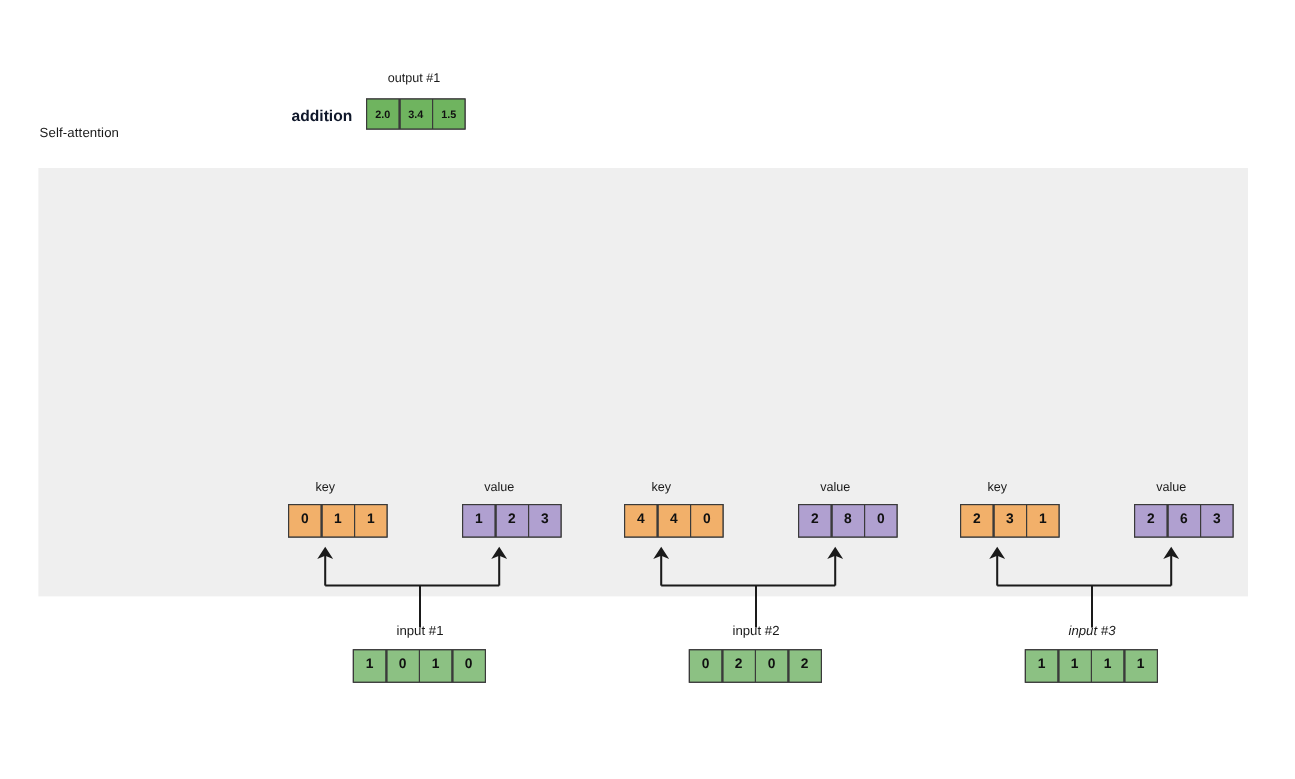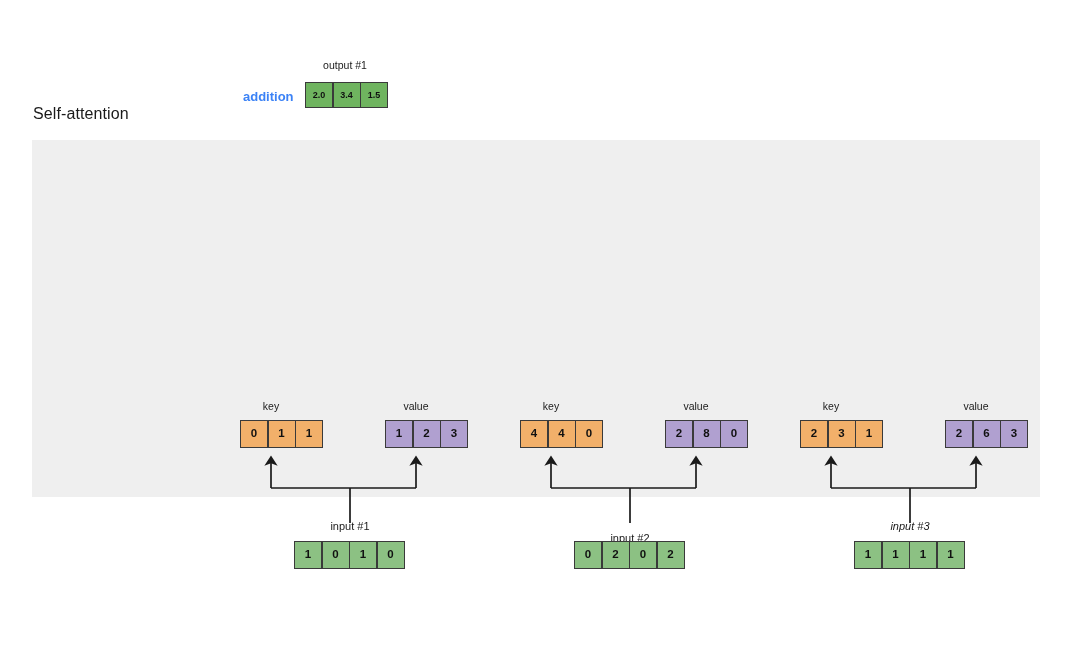--- a/index.html
+++ b/index.html
@@ -20,21 +20,21 @@
   
   #attn-panel {
     position: absolute;
     left: 32px; top: 140px;
     width: 1008px; height: 357px;
     background: #efefef;
   }
   #attn-caption {
     position: absolute;
     left: 33px; top: 105px;
-    font-size: 16px;
+    font-size: 11px;
     color: #1a1a1a;
     letter-spacing: 0.1px;
     white-space: nowrap;
   }
 
   
   .vec {
     position: absolute;
     display: flex;
     border: 1.5px solid #3a3a3a;
@@ -67,21 +67,21 @@
     white-space: nowrap;
     transform: translateX(-50%);
   }
   .cap.big { font-size: 11px; }
 
   #addition-label {
     position: absolute;
     right: 0; top: 0;
     font-size: 13px;
     font-weight: bold;
-    color: #3b82f6;
+    color: #0f172a;
     white-space: nowrap;
   }
 
   svg.wires {
     position: absolute;
     left: 0; top: 0;
     width: 1079px; height: 649px;
     pointer-events: none;
   }
 </style>
@@ -165,21 +165,21 @@
       <div class="cell">0</div>
     </div>
 
     <div class="cap" style="left:696px; top:400px;">value</div>
     <div class="vec kv value" style="left:665px; top:420px;">
       <div class="cell">2</div>
       <div class="cell">8</div>
       <div class="cell">0</div>
     </div>
 
-    <div class="cap big" style="left:630px; top:520px;margin-top:12px;">input #2</div>
+    <div class="cap big" style="left:630px; top:520px;">input #2</div>
     <div class="vec inp input" style="left:574px; top:541px;">
       <div class="cell">0</div>
       <div class="cell">2</div>
       <div class="cell">0</div>
       <div class="cell">2</div>
     </div>
   </div>
 
   <div>
     <div class="cap" style="left:831px; top:400px;">key</div>

